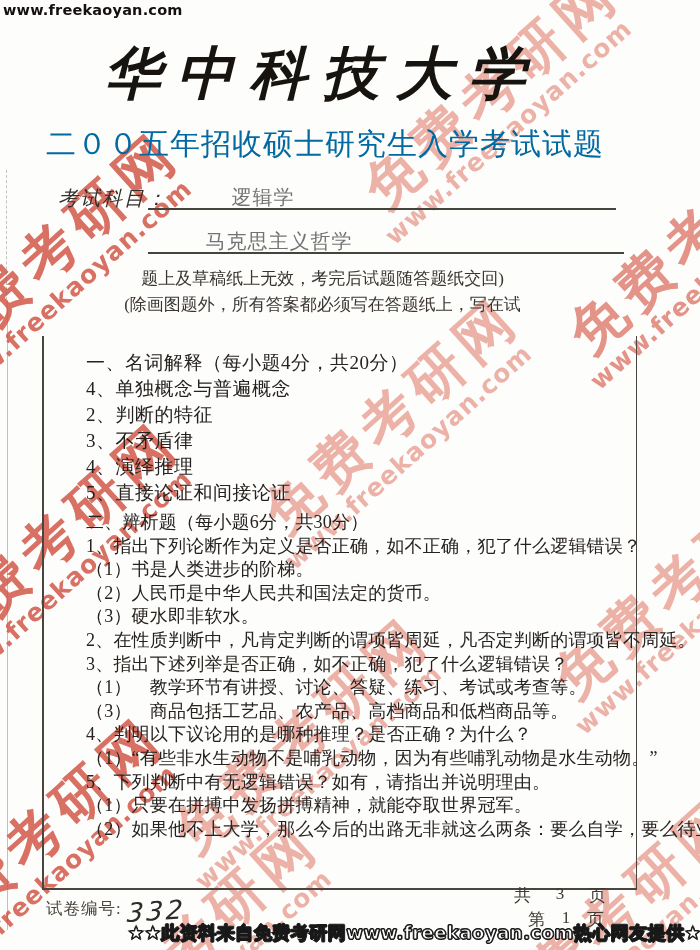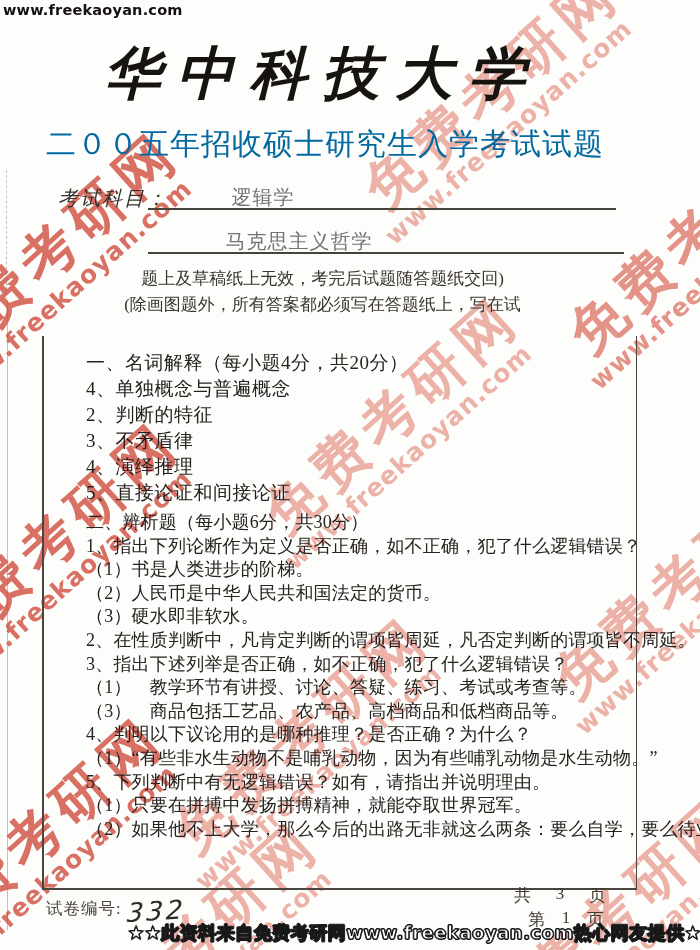--- a/index.html
+++ b/index.html
@@ -39,21 +39,21 @@
   }
   
   .field-label { position:absolute; left:58px; font-size:20px; color:#33302b; letter-spacing:2px; }
   .lab1 { top:185px;font-style:italic; }
   .lab2 { top:229px; }
   .underline { position:absolute; border-bottom:2px solid #46423c; }
   .u1 { left:148px; top:186px; width:468px; height:22px; }
   .u2 { left:148px; top:230px; width:476px; height:22px; }
   .field-value { position:absolute; font-size:20px; color:#737373; text-align:center; letter-spacing:1px; }
   .v1 { left:168px; top:184px; width:190px; }
-  .v2 { left:184px; top:228px; width:230px; }
+  .v2 { left:164px; top:228px; width:230px; }
   .note {
     position:absolute; left:0; right:55px; top:266px; text-align:center;
     font-size:17px; color:#3a3530; line-height:26px;
   }
   
   .qbox {
     position:absolute; left:42px; top:336px; width:592px; height:552px;
     border-left:2px solid #4a453e; border-right:1.5px solid #4a453e; border-bottom:2px solid #4a453e;
   }
   .qsec { position:absolute; left:54px; color:#262220; white-space:nowrap;margin-left:32px; }

